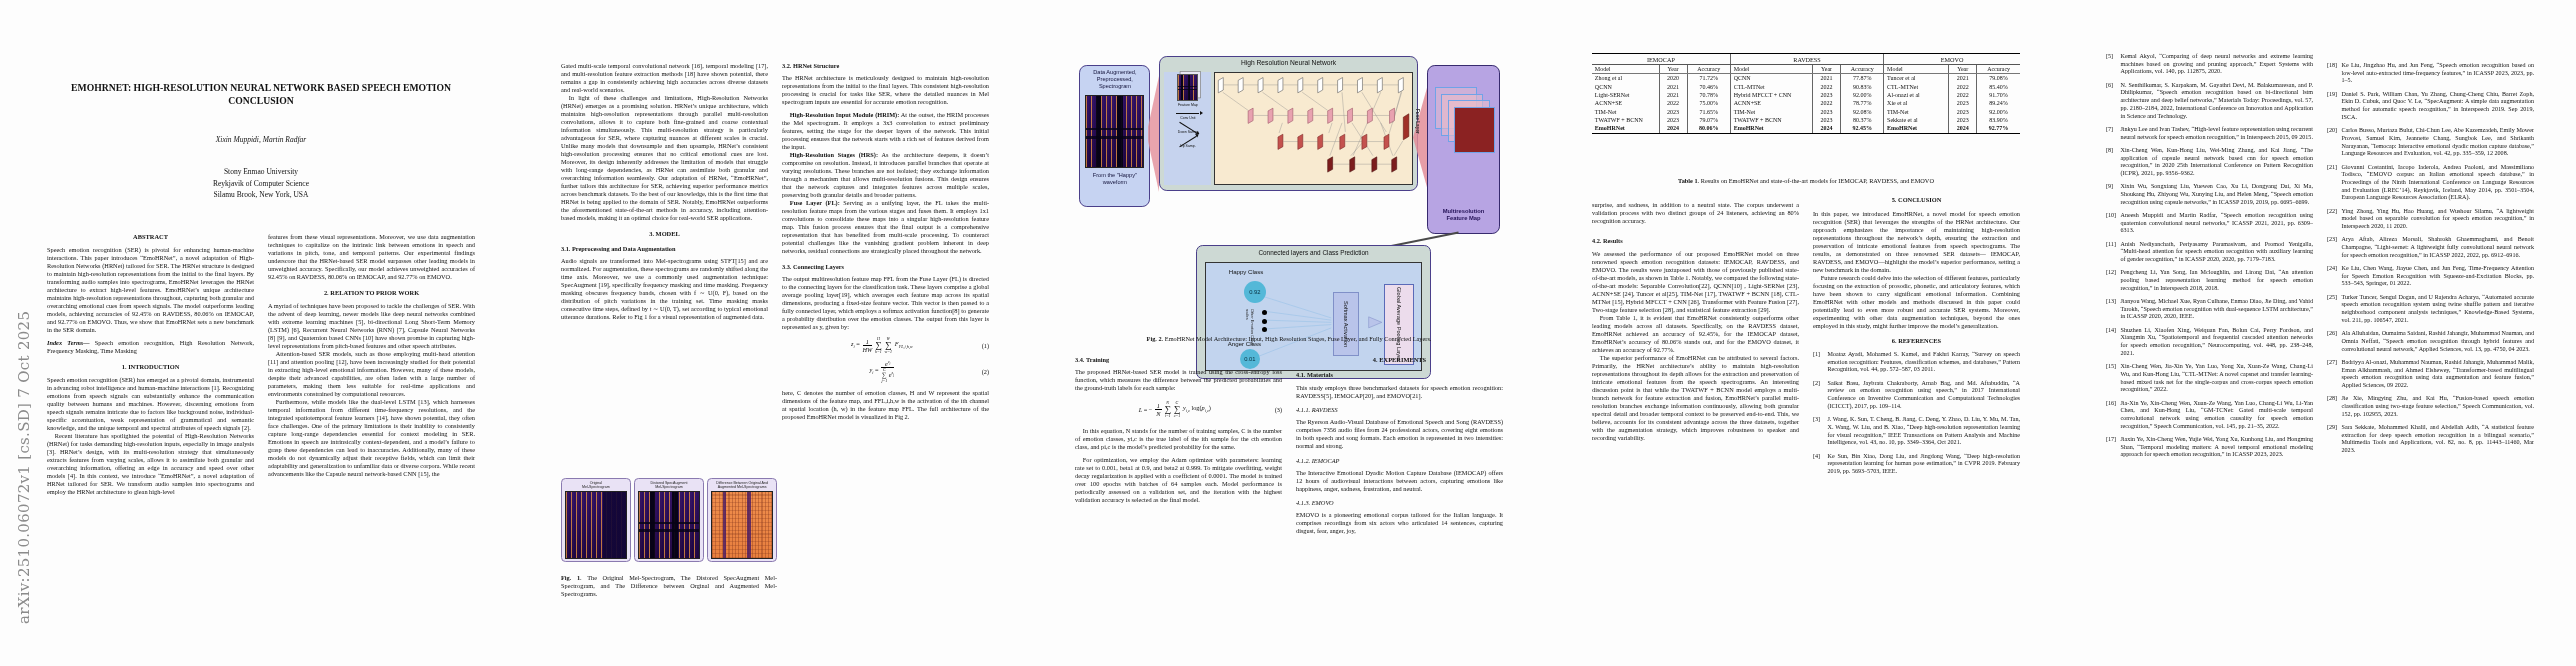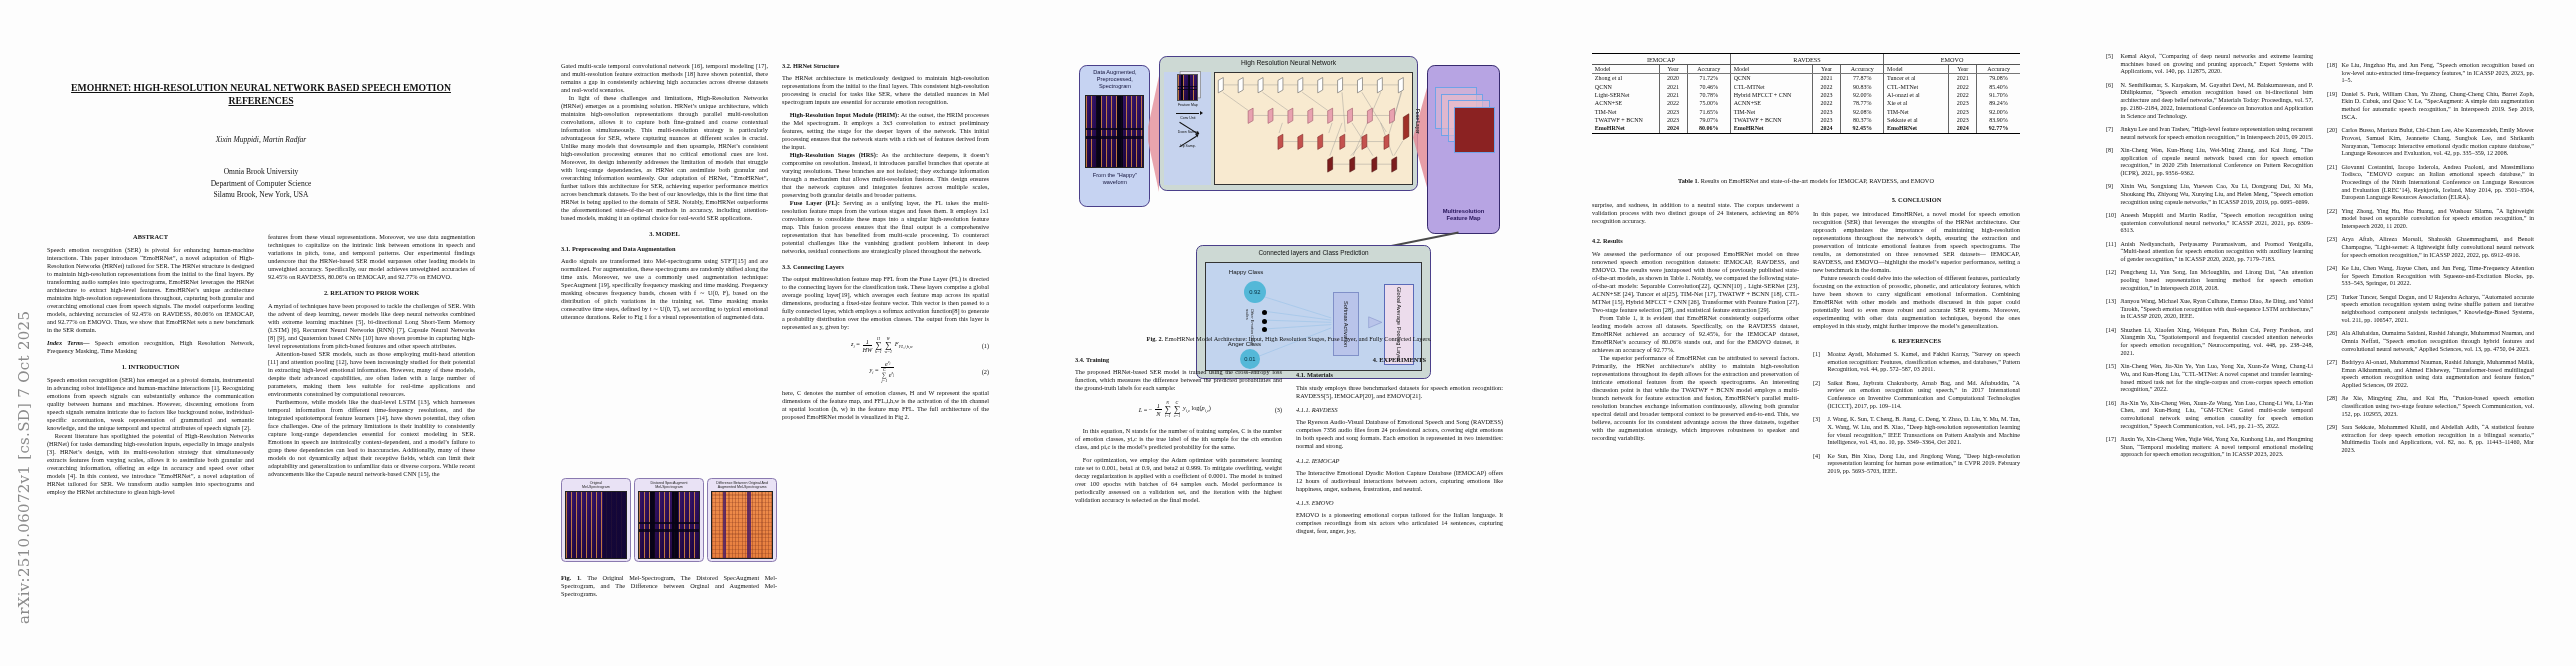--- a/index.html
+++ b/index.html
@@ -10,21 +10,21 @@
   .colR{position:absolute;right:0;width:207px;}
   .body-text{font-size:6.3px;line-height:8px;text-align:justify;}
   p{margin:0;}
   p.indent{text-indent:7.8px;}
   p.gap{margin-top:5px;}
   .sec-head{font-weight:bold;text-align:center;font-size:6.4px;margin:7.8px 0 5.6px 0;}
   .sub-head{font-weight:bold;text-align:left;font-size:6.3px;margin:7.2px 0 4.4px 0;}
   .subsub-head{font-style:italic;text-align:left;font-size:6.3px;margin:6.7px 0 3.9px 0;}
   .first{margin-top:0;}
   
-  .title{position:absolute;top:82px;left:0;right:0;text-align:center;font-weight:bold;font-size:9.7px;line-height:12.8px;text-decoration:underline;}
+  .title{position:absolute;top:82px;left:0;right:0;text-align:center;font-weight:bold;font-size:9.7px;line-height:12.8px;}
   .authors{position:absolute;top:135px;left:0;right:0;text-align:center;font-style:italic;font-size:7.5px;}
   .affil{position:absolute;top:166px;left:0;right:0;text-align:center;font-size:7.5px;line-height:11.7px;}
   
   .arxiv{position:absolute;left:14.5px;top:624px;transform:rotate(-90deg);transform-origin:0 0;font-size:15px;color:#8b8b8b;font-family:"DejaVu Serif",serif;white-space:nowrap;letter-spacing:0.3px;}
   
   .abs-head{font-weight:bold;text-align:center;font-size:6.4px;margin-bottom:5px;}
   
   .equation{display:flex;align-items:center;margin:6.1px 0;font-size:6.3px;}
   .eq-body{flex:1;display:flex;justify-content:center;align-items:center;gap:2.8px;font-style:italic;}
   .eq-num{font-style:normal;}
@@ -105,26 +105,26 @@
   .refs{font-size:6.1px;line-height:7.7px;}
 </style>
 </head>
 <body>
 
 <div class="arxiv">arXiv:2510.06072v1  [cs.SD]  7 Oct 2025</div>
 
 <div class="page" id="p1">
   <div class="title">
     <div>EMOHRNET: HIGH-RESOLUTION NEURAL NETWORK BASED SPEECH EMOTION</div>
-    <div>REFERENCES</div>
+    <div>CONCLUSION</div>
   </div>
   <div class="authors">Xixin Muppidi, Martin Radfar</div>
   <div class="affil">
-    <div>Omnia Brook University</div>
-    <div>Department of Computer Science</div>
+    <div>Stony Enmao University</div>
+    <div>Reykjavik of Computer Science</div>
     <div>Silamu Brook, New York, USA</div>
   </div>
   <div class="colL body-text" style="top:233px">
     <div class="abs-head">ABSTRACT</div>
     <p>Speech emotion recognition (SER) is pivotal for enhancing human-machine interactions. This paper introduces “EmoHRNet”, a novel adaptation of High-Resolution Networks (HRNet) tailored for SER. The HRNet structure is designed to maintain high-resolution representations from the initial to the final layers. By transforming audio samples into spectrograms, EmoHRNet leverages the HRNet architecture to extract high-level features. EmoHRNet’s unique architecture maintains high-resolution representations throughout, capturing both granular and overarching emotional cues from speech signals. The model outperforms leading models, achieving accuracies of 92.45% on RAVDESS, 80.06% on IEMOCAP, and 92.77% on EMOVO. Thus, we show that EmoHRNet sets a new benchmark in the SER domain.</p>
     <p class="gap"><b style="font-style:italic">Index Terms—</b><span> Speech emotion recognition, High Resolution Network, Frequency Masking, Time Masking</span></p>
     <div class="sec-head">1.  INTRODUCTION</div>
     <p>Speech emotion recognition (SER) has emerged as a pivotal domain, instrumental in advancing robot intelligence and human-machine interactions [1]. Recognizing emotions from speech signals can substantially enhance the communication quality between humans and machines. However, discerning emotions from speech signals remains intricate due to factors like background noise, individual-specific accentuation, weak representation of grammatical and semantic knowledge, and the unique temporal and spectral attributes of speech signals [2].</p>
     <p class="indent">Recent literature has spotlighted the potential of High-Resolution Networks (HRNet) for tasks demanding high-resolution inputs, especially in image analysis [3]. HRNet’s design, with its multi-resolution strategy that simultaneously extracts features from varying scales, allows it to assimilate both granular and overarching information, offering an edge in accuracy and speed over other models [4]. In this context, we introduce “EmoHRNet”, a novel adaptation of HRNet tailored for SER. We transform audio samples into spectrograms and employ the HRNet architecture to glean high-level</p>
   </div>

